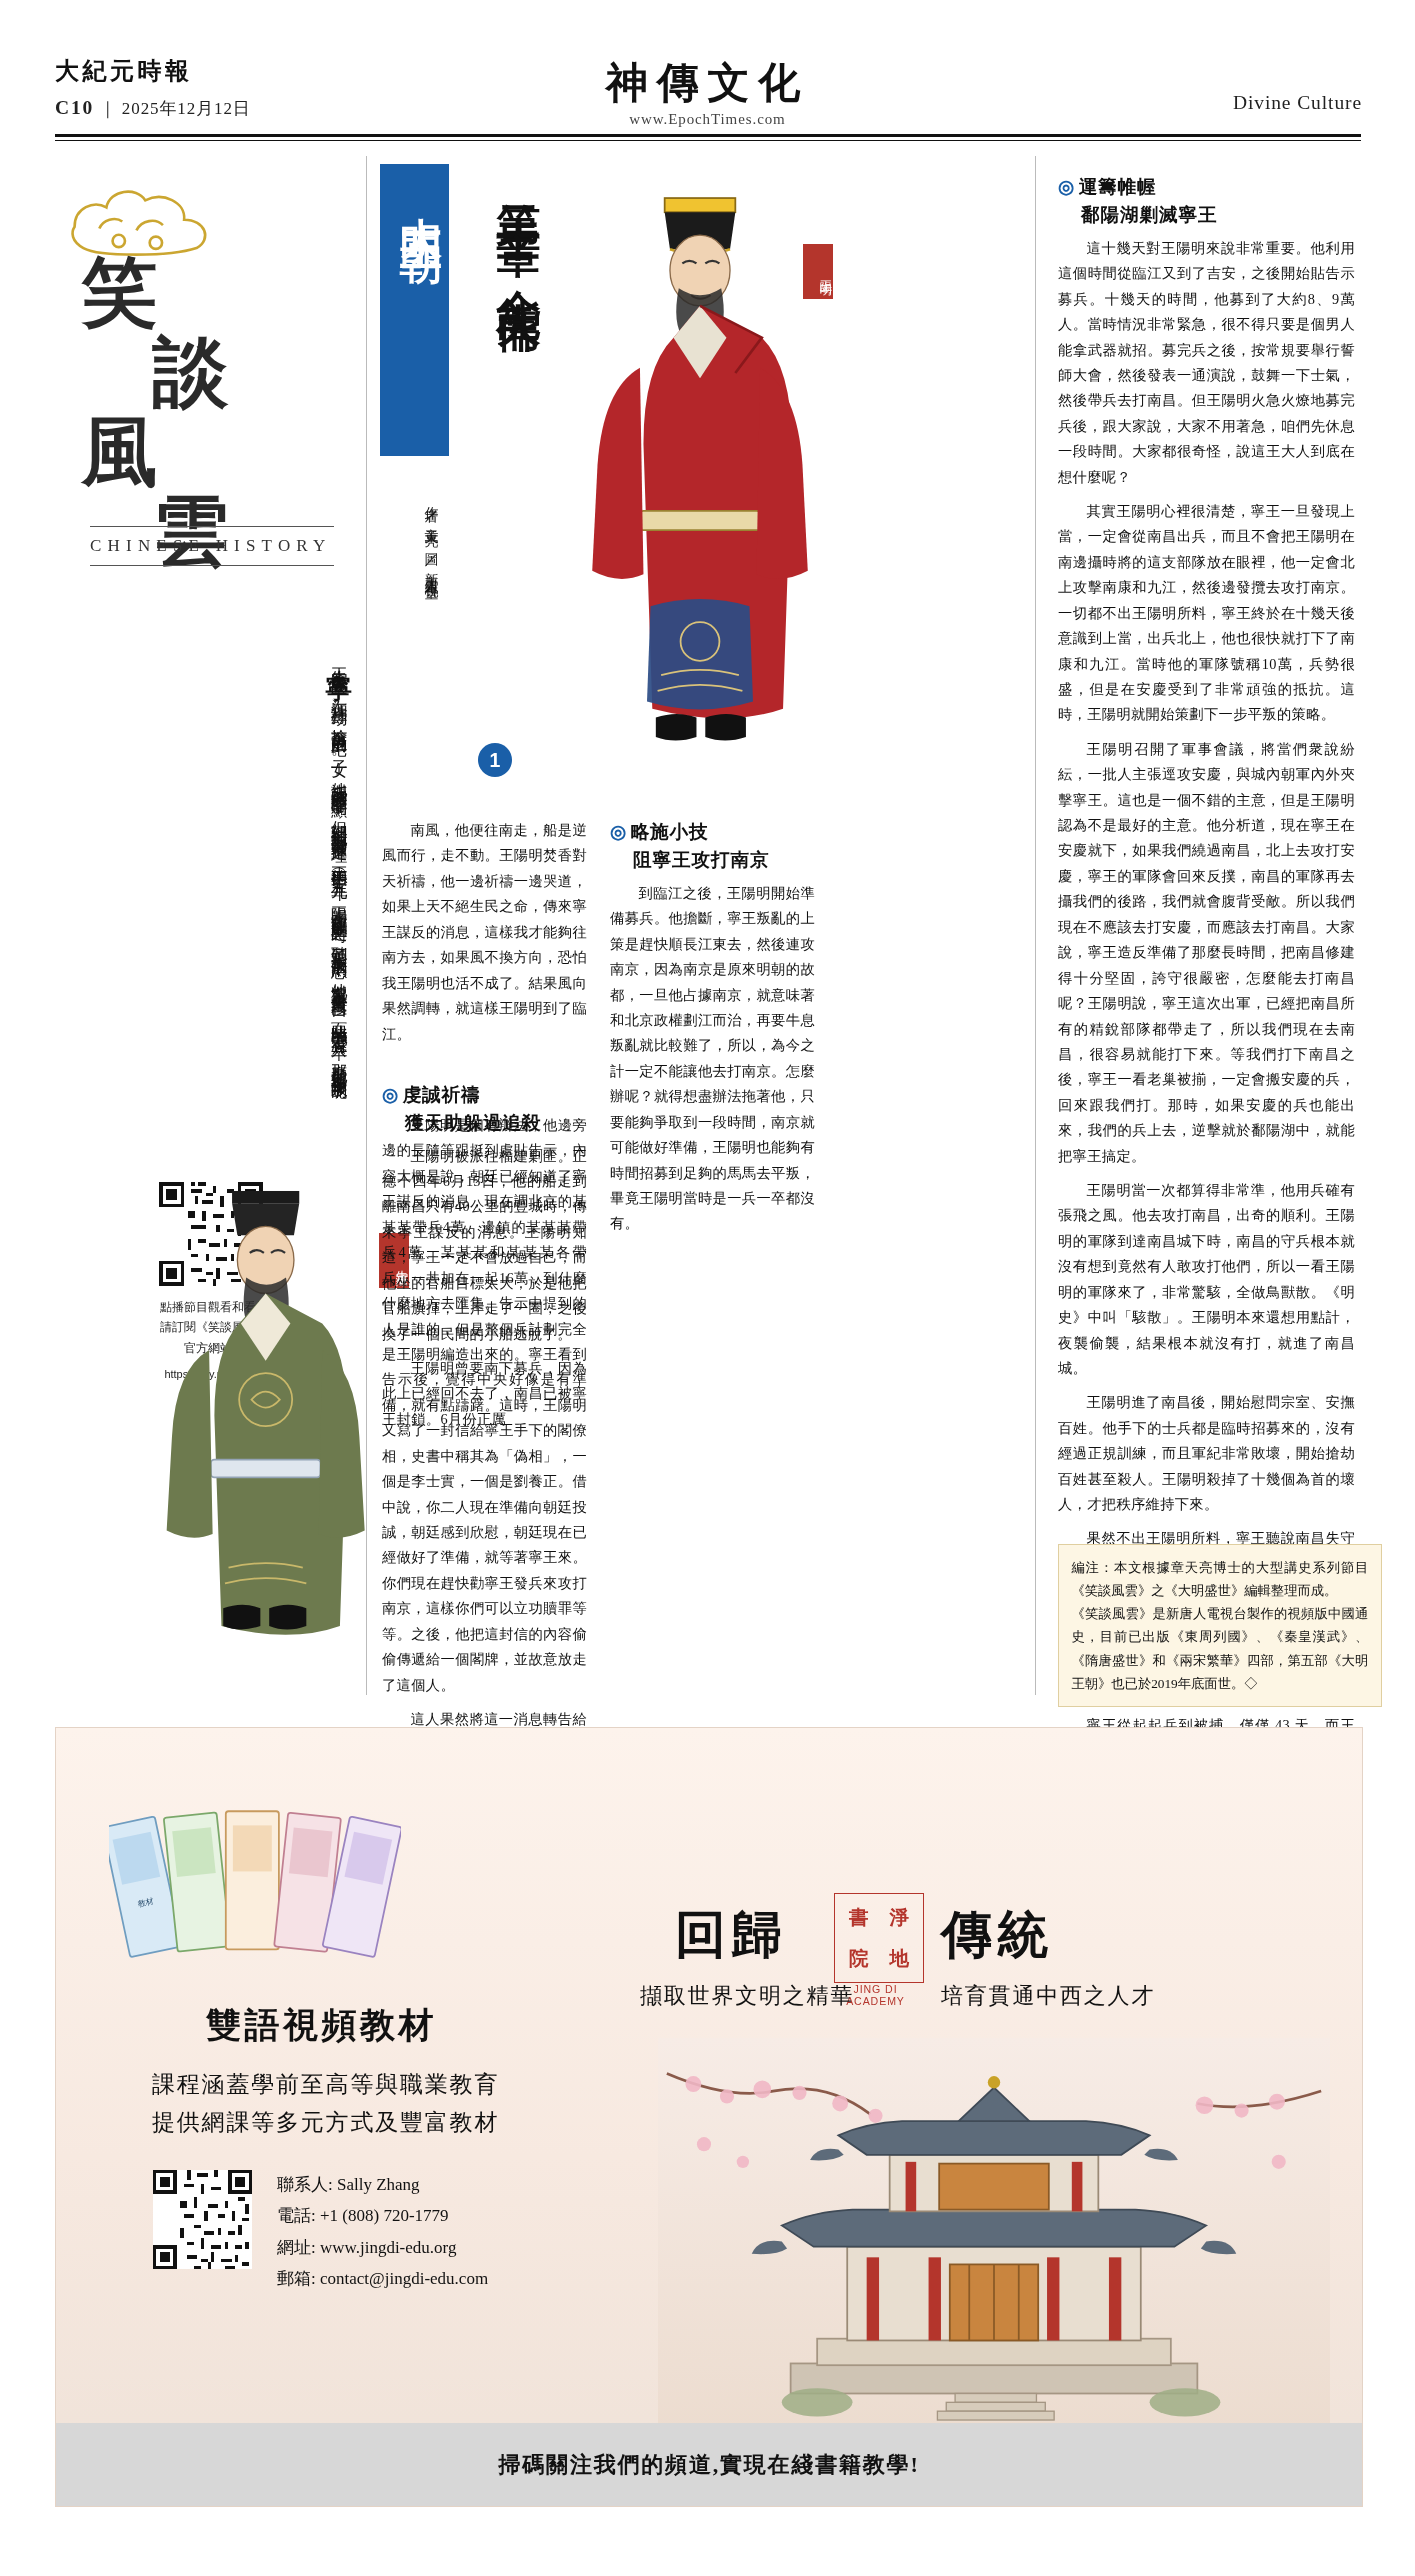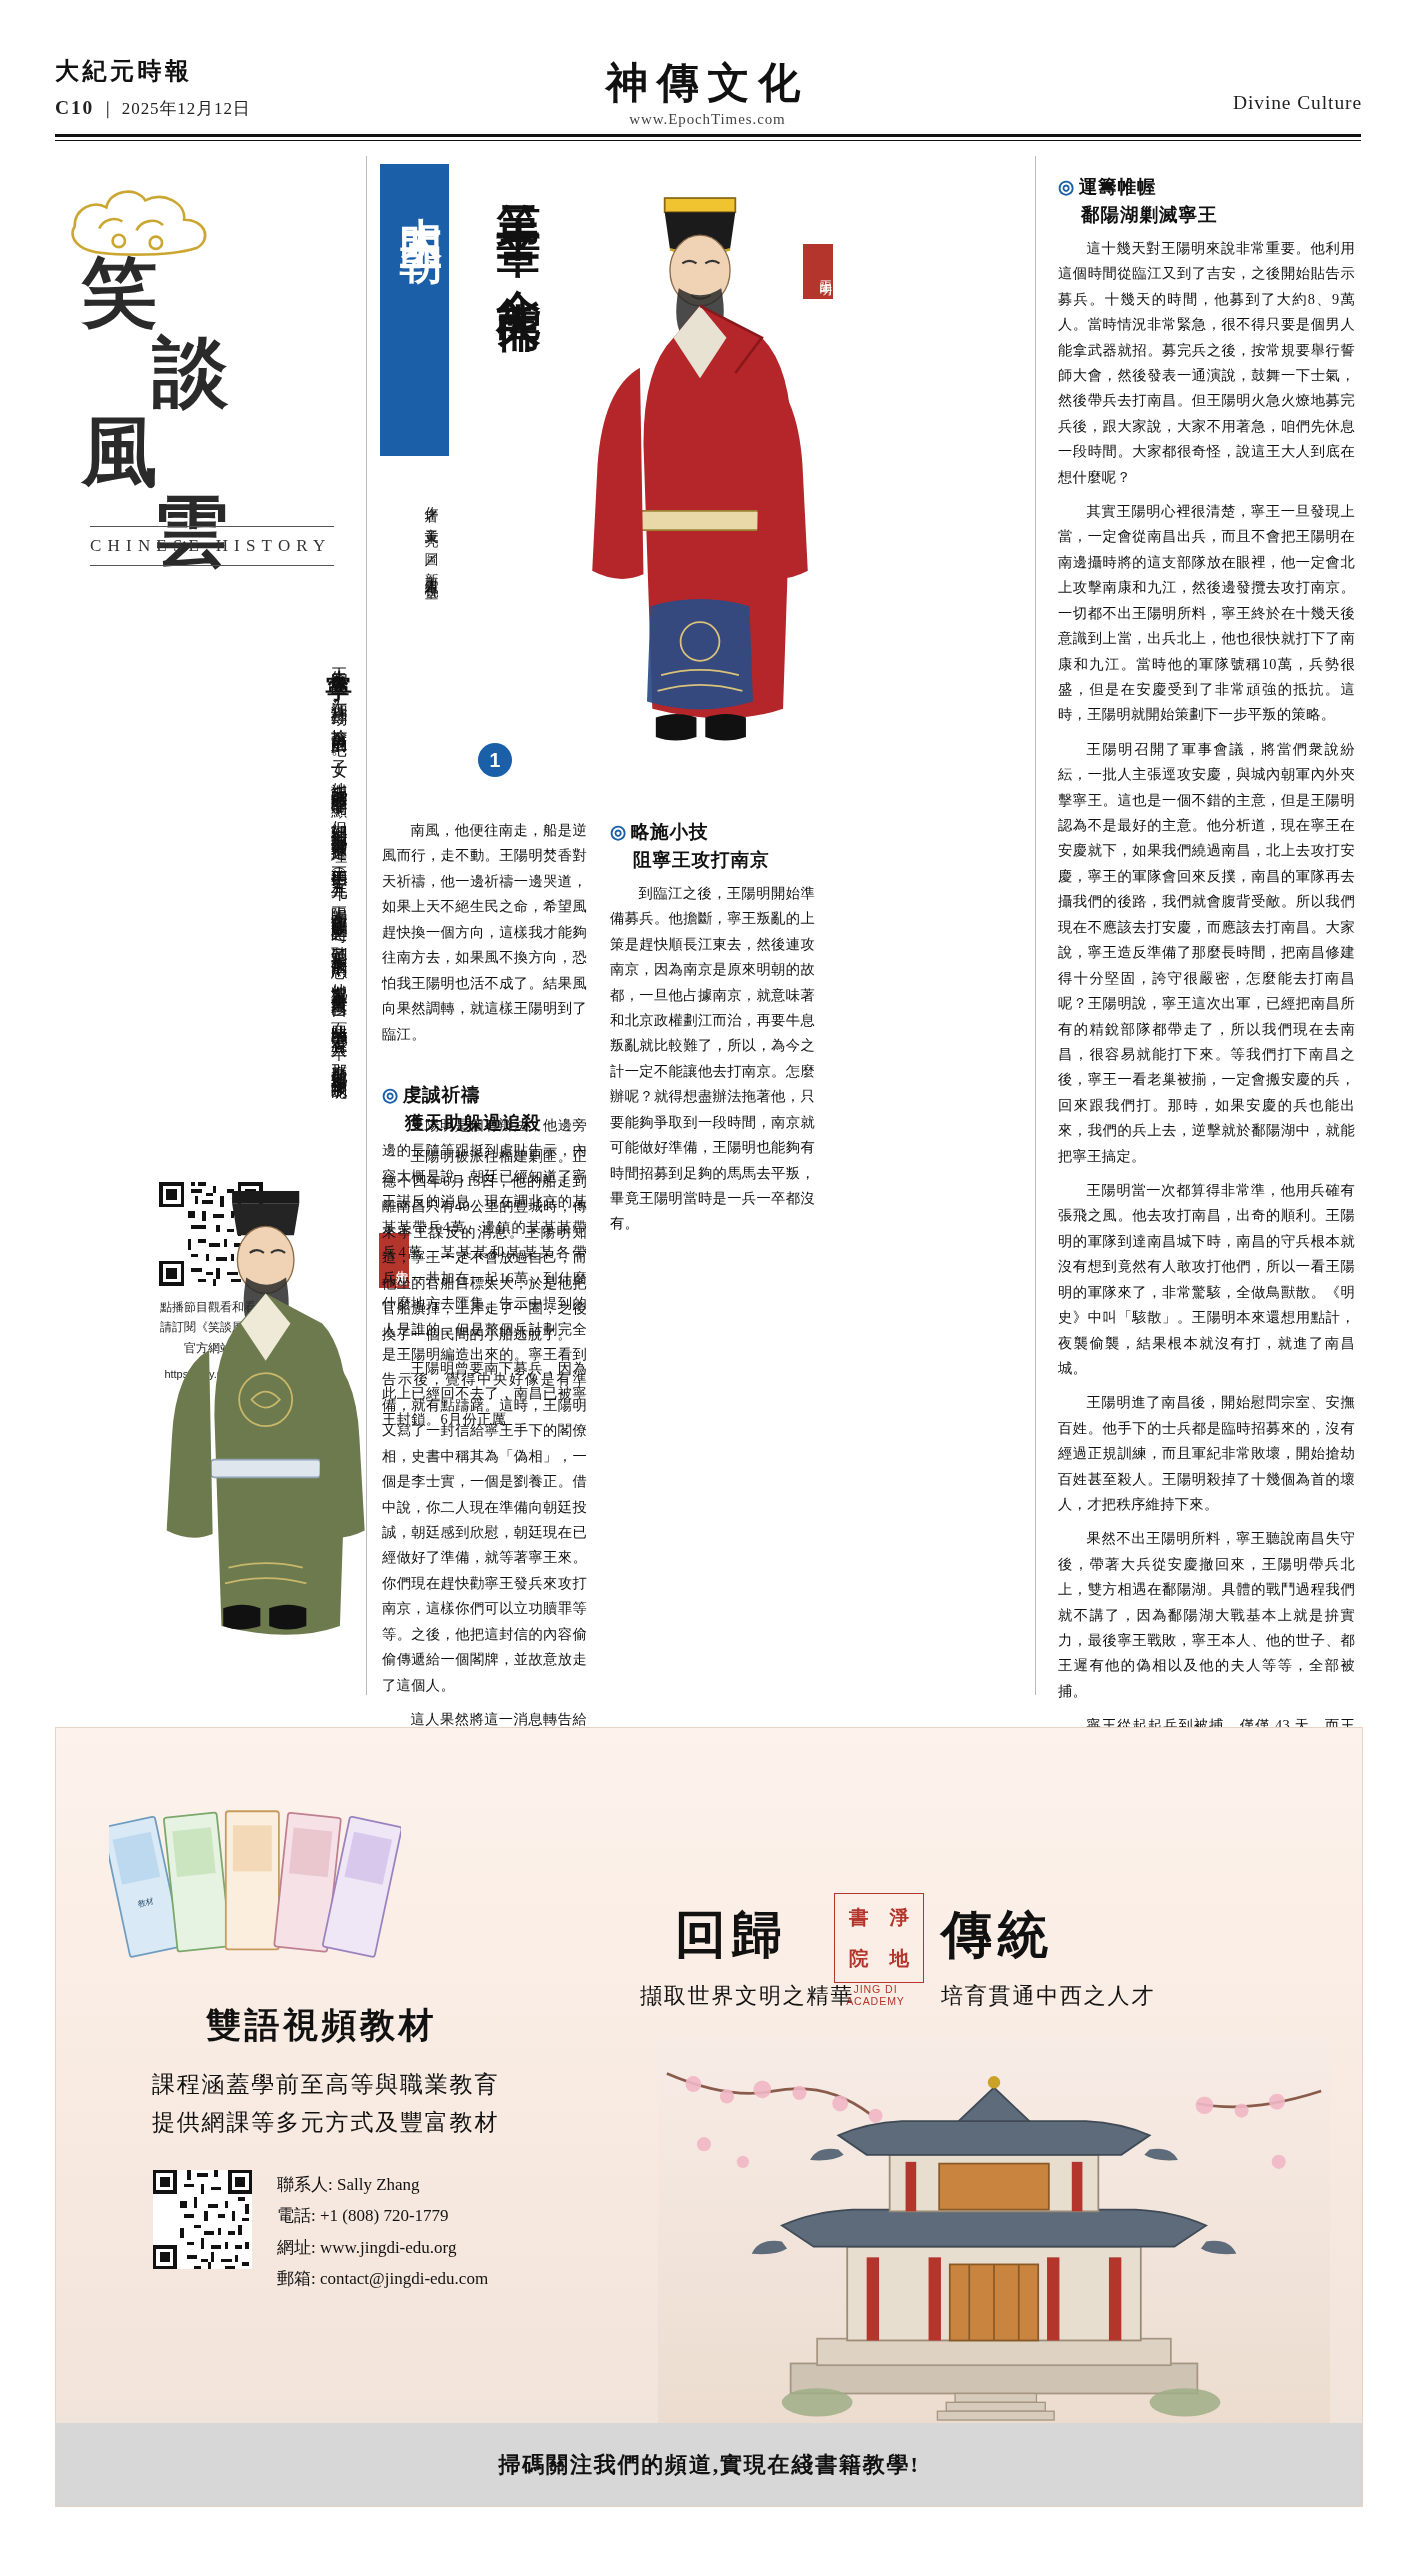--- a/index.html
+++ b/index.html
@@ -347,21 +347,21 @@
         <path d="M104,470 q46,-12 92,0"></path>
           <path d="M108,452 q42,-10 84,0"></path>
       </g>
       <path d="M102,498 q22,-8 42,0 l0,20 q-22,8 -42,0Z" fill="#111"></path>
       <path d="M154,498 q22,-8 42,0 l0,20 q-22,8 -42,0Z" fill="#111"></path>
     </svg>
     <div class="seal" style="left:246px;top:65px">朱宸濠</div>
   </div>
 
   <div class="colbody" style="left:382px;top:818px;width:205px;">
-    <p>南風，他便往南走，船是逆風而行，走不動。王陽明焚香對天祈禱，他一邊祈禱一邊哭道，如果上天不絕生民之命，希望風趕快換一個方向，這樣我才能夠往南方去，如果風不換方向，恐怕我王陽明也活不成了。結果風向果然調轉，就這樣王陽明到了臨江。</p>
+    <p>南風，他便往南走，船是逆風而行，走不動。王陽明焚香對天祈禱，他一邊祈禱一邊哭道，如果上天不絕生民之命，傳來寧王謀反的消息，這樣我才能夠往南方去，如果風不換方向，恐怕我王陽明也活不成了。結果風向果然調轉，就這樣王陽明到了臨江。</p>
     <div style="height:25px"></div>
     <div class="subhead">
       <span class="mark">◎</span><span>虔誠祈禱</span>
       <div class="subhead2">獲天助躲過追殺</div>
     </div>
     <p>王陽明被派往福建剿匪。正德十四年6月15日，他的船走到離南昌只有40公里的豐城時，傳來寧王謀反的消息。王陽明知道，寧王一定不會放過自己，而他坐的官船目標太大，於是他把官船旗揮，上岸走了一圈，之後換了一個民間的小船逃脫了。</p>
     <p>王陽明曾要南下募兵，因為此上已經回不去了，南昌已被寧王封鎖。6月份正厲</p>
   </div>
 
   <div class="colbody" style="left:382px;top:1113px;width:205px;height:566px;">
@@ -384,20 +384,24 @@
     </div>
     <p>這十幾天對王陽明來說非常重要。他利用這個時間從臨江又到了吉安，之後開始貼告示募兵。十幾天的時間，他募到了大約8、9萬人。當時情況非常緊急，很不得只要是個男人能拿武器就招。募完兵之後，按常規要舉行誓師大會，然後發表一通演說，鼓舞一下士氣，然後帶兵去打南昌。但王陽明火急火燎地募完兵後，跟大家說，大家不用著急，咱們先休息一段時間。大家都很奇怪，說這王大人到底在想什麼呢？</p>
     <p>其實王陽明心裡很清楚，寧王一旦發現上當，一定會從南昌出兵，而且不會把王陽明在南邊攝時將的這支部隊放在眼裡，他一定會北上攻擊南康和九江，然後邊發攬去攻打南京。一切都不出王陽明所料，寧王終於在十幾天後意識到上當，出兵北上，他也很快就打下了南康和九江。當時他的軍隊號稱10萬，兵勢很盛，但是在安慶受到了非常頑強的抵抗。這時，王陽明就開始策劃下一步平叛的策略。</p>
     <p>王陽明召開了軍事會議，將當們衆說紛紜，一批人主張逕攻安慶，與城內朝軍內外夾擊寧王。這也是一個不錯的主意，但是王陽明認為不是最好的主意。他分析道，現在寧王在安慶就下，如果我們繞過南昌，北上去攻打安慶，寧王的軍隊會回來反撲，南昌的軍隊再去攝我們的後路，我們就會腹背受敵。所以我們現在不應該去打安慶，而應該去打南昌。大家說，寧王造反準備了那麼長時間，把南昌修建得十分堅固，誇守很嚴密，怎麼能去打南昌呢？王陽明說，寧王這次出軍，已經把南昌所有的精銳部隊都帶走了，所以我們現在去南昌，很容易就能打下來。等我們打下南昌之後，寧王一看老巢被揃，一定會搬安慶的兵，回來跟我們打。那時，如果安慶的兵也能出來，我們的兵上去，逆擊就於鄱陽湖中，就能把寧王搞定。</p>
     <p>王陽明當一次都算得非常準，他用兵確有張飛之風。他去攻打南昌，出奇的順利。王陽明的軍隊到達南昌城下時，南昌的守兵根本就沒有想到竟然有人敢攻打他們，所以一看王陽明的軍隊來了，非常驚駭，全做鳥獸散。《明史》中叫「駭散」。王陽明本來還想用點計，夜襲偷襲，結果根本就沒有打，就進了南昌城。</p>
     <p>王陽明進了南昌後，開始慰問宗室、安撫百姓。他手下的士兵都是臨時招募來的，沒有經過正規訓練，而且軍紀非常敗壞，開始搶劫百姓甚至殺人。王陽明殺掉了十幾個為首的壞人，才把秩序維持下來。</p>
     <p>果然不出王陽明所料，寧王聽說南昌失守後，帶著大兵從安慶撤回來，王陽明帶兵北上，雙方相遇在鄱陽湖。具體的戰鬥過程我們就不講了，因為鄱陽湖大戰基本上就是拚實力，最後寧王戰敗，寧王本人、他的世子、都王遲有他的偽相以及他的夫人等等，全部被捕。</p>
     <p>寧王從起起兵到被捕，僅僅 43 天，而王陽明沒有動朝廷一兵一卒，就把 10 萬人的叛亂平息了。但是王陽明遇到了一個更大的麻煩，當他牢報結束時，突然接到消息，威武大將軍朱壽要親自帶兵來平叛。王陽明一看就傻了，因為威武大將軍是誰呢？化名朱壽的人就是明武宗，所以實際上是正德皇帝自己想來帶兵打寧王。（待續）</p>
   </div>
 
+  <div class="editnote">
+    <span style="white-space:pre-line">編注：本文根據章天亮博士的大型講史系列節目《笑談風雲》之《大明盛世》編輯整理而成。
+《笑談風雲》是新唐人電視台製作的視頻版中國通史，目前已出版《東周列國》、《秦皇漢武》、《隋唐盛世》和《兩宋繁華》四部，第五部《大明王朝》也已於2019年底面世。◇</span>
+  </div>
 
   <div class="ad">
 
     <svg class="ad-books" viewBox="0 0 330 200">
       <g>
         <g transform="rotate(-12 40 110)">
             <rect x="8" y="34" width="60" height="150" rx="3" fill="#d9eaf6" stroke="#6f9dc0" stroke-width="2"></rect>
             <rect x="16" y="50" width="44" height="52" fill="#bcd9ef"></rect>
             <text x="38" y="130" font-size="9" text-anchor="middle" fill="#2a4e6e" font-family="Liberation Serif, serif">教材</text>
           </g>

